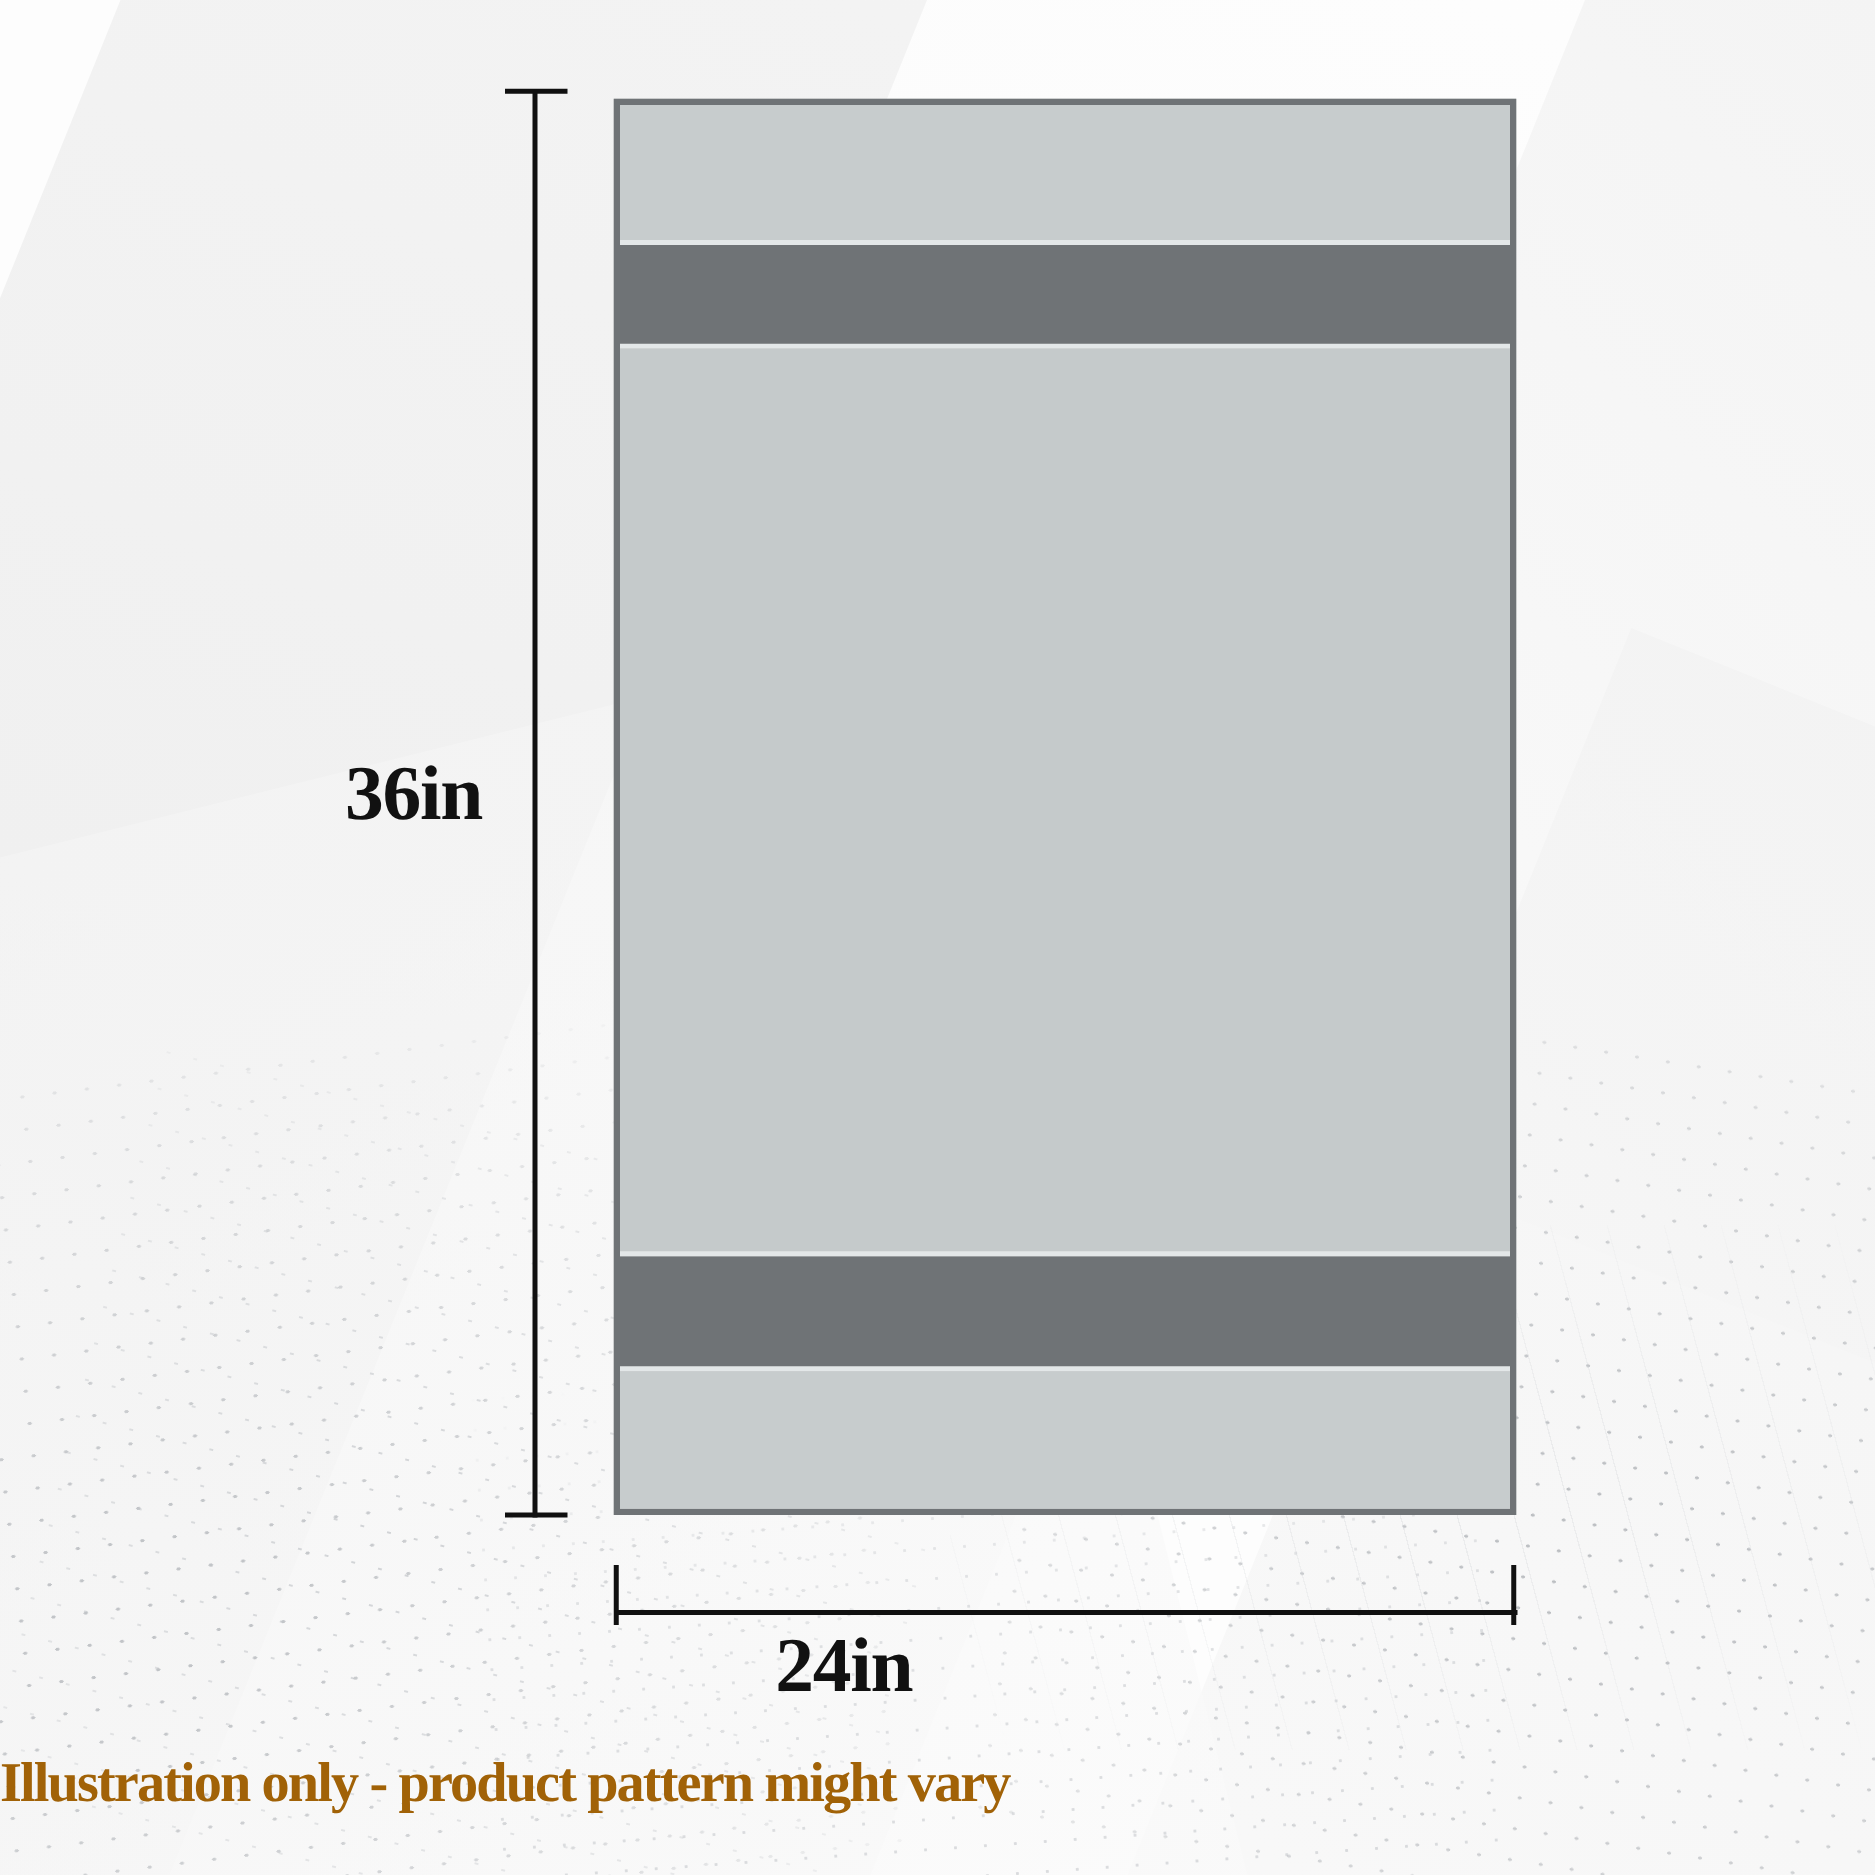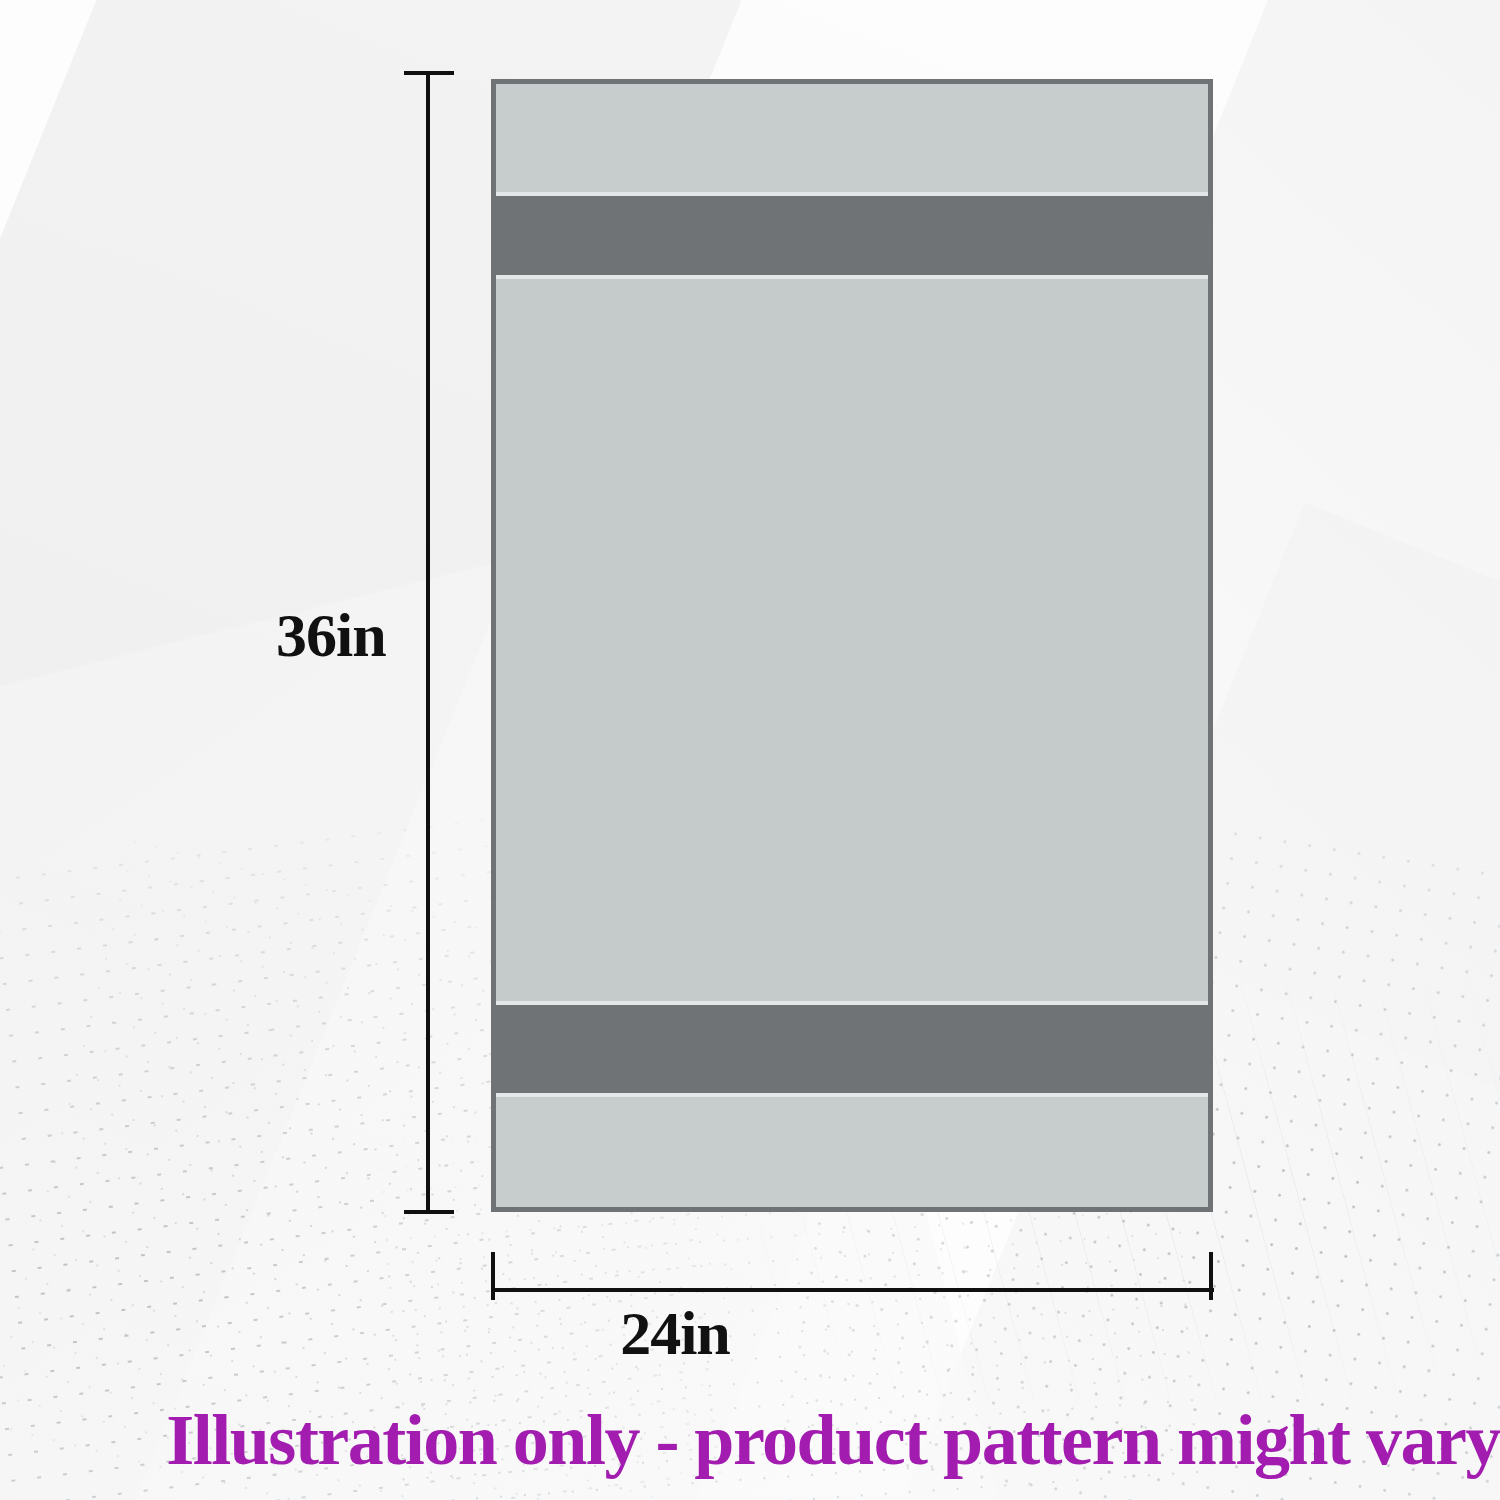--- a/index.html
+++ b/index.html
@@ -241,24 +241,24 @@
     color: #111111;
     letter-spacing: -1px;
     line-height: 1;
     transform: translateX(-75px);
   }
   .caption {
     position: absolute;
     left: 0;
     right: 0;
     top: 1404px;
-    text-align: right;
-    font-size: 72px;
+    text-align: left;
+    font-size: 45px;
     font-weight: 700;
-    color: #a21caf;
+    color: #a16207;
     letter-spacing: -1.5px;
     line-height: 1;
     white-space: nowrap;
   }
 </style>
 </head>
 <body>
 
 <div id="stage">
 

